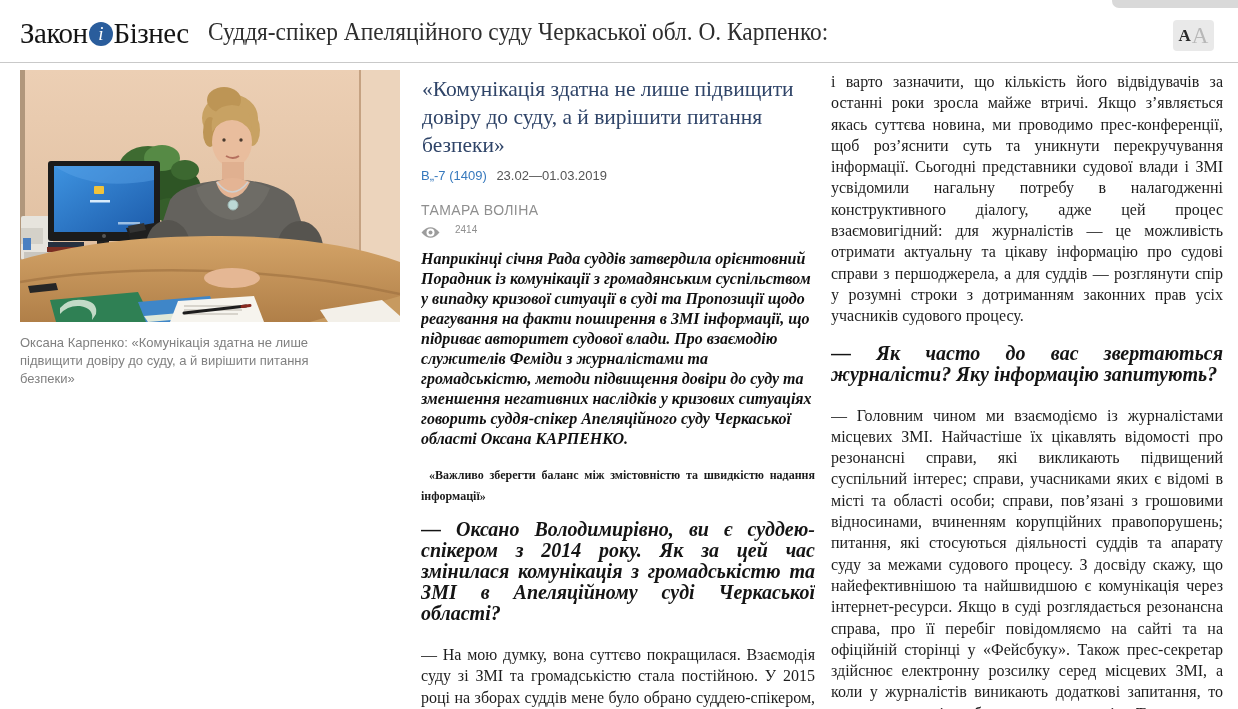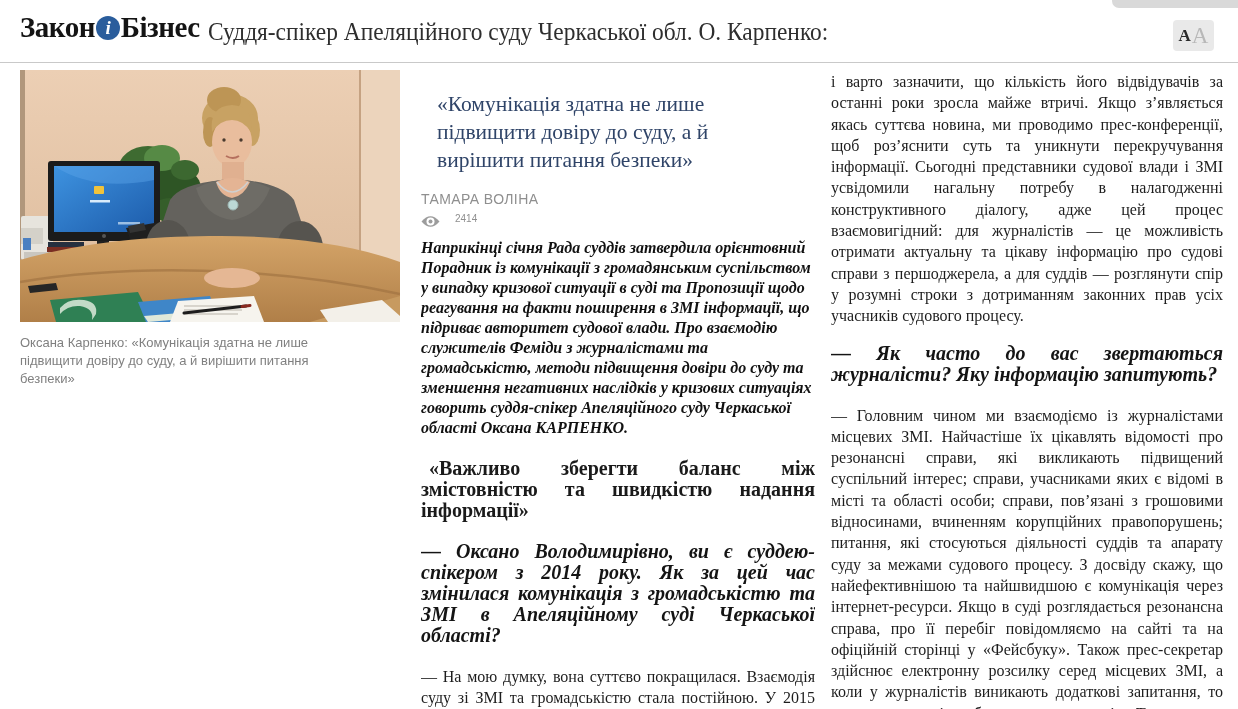--- a/index.html
+++ b/index.html
@@ -7,22 +7,22 @@
     width:1238px;height:709px;position:relative;overflow:hidden;
     background:#ffffff;
     font-family:"Liberation Sans","DejaVu Sans",sans-serif;
     -webkit-font-smoothing:antialiased;
   }
   .serif{font-family:"Liberation Serif","DejaVu Serif",serif;}
 
   
   .top-blob{position:absolute;top:-6px;right:-24px;width:150px;height:14px;
     background:#d9d9d9;border-radius:10px;}
-  .logo{position:absolute;left:20px;top:11px;cursor:pointer;white-space:nowrap;
-    font-family:"Liberation Serif","DejaVu Serif",serif;font-weight:700;
+  .logo{position:absolute;left:20px;top:17px;cursor:pointer;white-space:nowrap;
+    font-family:"Liberation Serif","DejaVu Serif",serif;font-weight:400;
     font-size:29px;color:#141414;letter-spacing:-0.5px;}
   .logo .circle{display:inline-block;width:24px;height:24px;border-radius:50%;
     background:#2a5d9c;color:#ffffff;text-align:center;line-height:23px;
     font-size:19px;font-style:italic;vertical-align:3px;margin:0 1px;}
   .page-title{position:absolute;left:208px;top:17px;
     font-family:"Liberation Serif","DejaVu Serif",serif;
     font-size:26px;color:#2e2e2e;white-space:nowrap;
     transform:scaleX(.9);transform-origin:left center;}
   .aa-btn{position:absolute;right:24px;top:20px;width:41px;height:31px;
     background:#e9e9e9;border-radius:4px;cursor:pointer;
@@ -36,36 +36,36 @@
 
   
   .col-photo{position:absolute;left:20px;top:70px;width:324px;}
   .photo-frame{width:380px;height:252px;overflow:hidden;background:#e3c3a8;}
   .photo-frame svg{display:block;}
   .caption{margin-top:12px;color:#808080;font-size:13px;line-height:18px;}
 
   
   .col-main{position:absolute;left:421px;top:63px;width:394px;height:646px;
     overflow:hidden;}
-  .art-title{margin:16px;padding-top:11px;
+  .art-title{margin:1px;padding-top:11px;
     font-family:"Liberation Serif","DejaVu Serif",serif;font-weight:400;
     font-size:21.5px;line-height:28px;color:#2f4468;}
   .meta-row{margin-top:8px;font-size:13px;line-height:18px;white-space:nowrap;}
   .meta-row .issue{color:#3779bd;cursor:pointer;text-decoration:none;}
   .meta-row .date{color:#555555;margin-left:6px;}
   .author{margin-top:16px;font-size:14px;line-height:18px;color:#8f8f8f;
     letter-spacing:.4px;}
   .views{margin-top:2px;font-size:10px;line-height:18px;color:#8f8f8f;
     display:flex;align-items:flex-end;gap:15px;}
   .views svg{flex:0 0 auto;}
   .lead{margin-top:10px;font-family:Liberation Serif, serif;
     font-style:italic;font-weight:700;font-size:16px;line-height:20px;
     color:#111111;text-align:left;}
   .subhead{font-family:"Liberation Serif","DejaVu Serif",serif;
-    font-weight:700;font-size:20px;line-height:21px;color:#1a1a1a;
+    font-weight:700;font-size:12px;line-height:21px;color:#1a1a1a;
     text-align:justify;text-indent:8px;}
   .question{margin-top:12px;font-family:"Liberation Serif","DejaVu Serif",serif;
     font-style:italic;font-weight:700;font-size:20px;line-height:21px;
     color:#141414;text-align:justify;}
   .body-p{margin-top:12px;font-family:"Liberation Serif","DejaVu Serif",serif;
     font-size:16px;line-height:21.3px;color:#1d1d1d;text-align:justify;}
 
   
   .col-right{position:absolute;left:831px;top:63px;width:392px;height:646px;
     overflow:hidden;}
@@ -196,20 +196,24 @@
         <path d="M300,240 L362,230 L380,246 L380,252 L308,252 Z" fill="#f3f0e9"></path>
       </g>
     </svg>
   </div>
   <div class="caption">Оксана Карпенко: «Комунікація здатна не лише підвищити довіру до суду, а й вирішити питання безпеки»</div>
 </div>
 
 <div class="col-main">
   <h1 class="art-title">«Комунікація здатна не лише підвищити довіру до суду, а й вирішити питання безпеки»</h1>
 
+  <div class="meta-row">
+    <a class="issue">В„-7 (1409)</a>
+    <span class="date">23.02—01.03.2019</span>
+  </div>
 
   <div class="author">ТАМАРА ВОЛІНА</div>
 
   <div class="views">
     <svg width="19" height="13" viewBox="0 0 19 13">
       <path d="M0.5,6.5 Q9.5,-4 18.5,6.5 Q9.5,17 0.5,6.5 Z" fill="#9c9c9c"></path>
       <circle cx="9.5" cy="6.5" r="4" fill="#ffffff"></circle>
       <circle cx="9.5" cy="6.5" r="2" fill="#9c9c9c"></circle>
     </svg>
     <span>2414</span>

